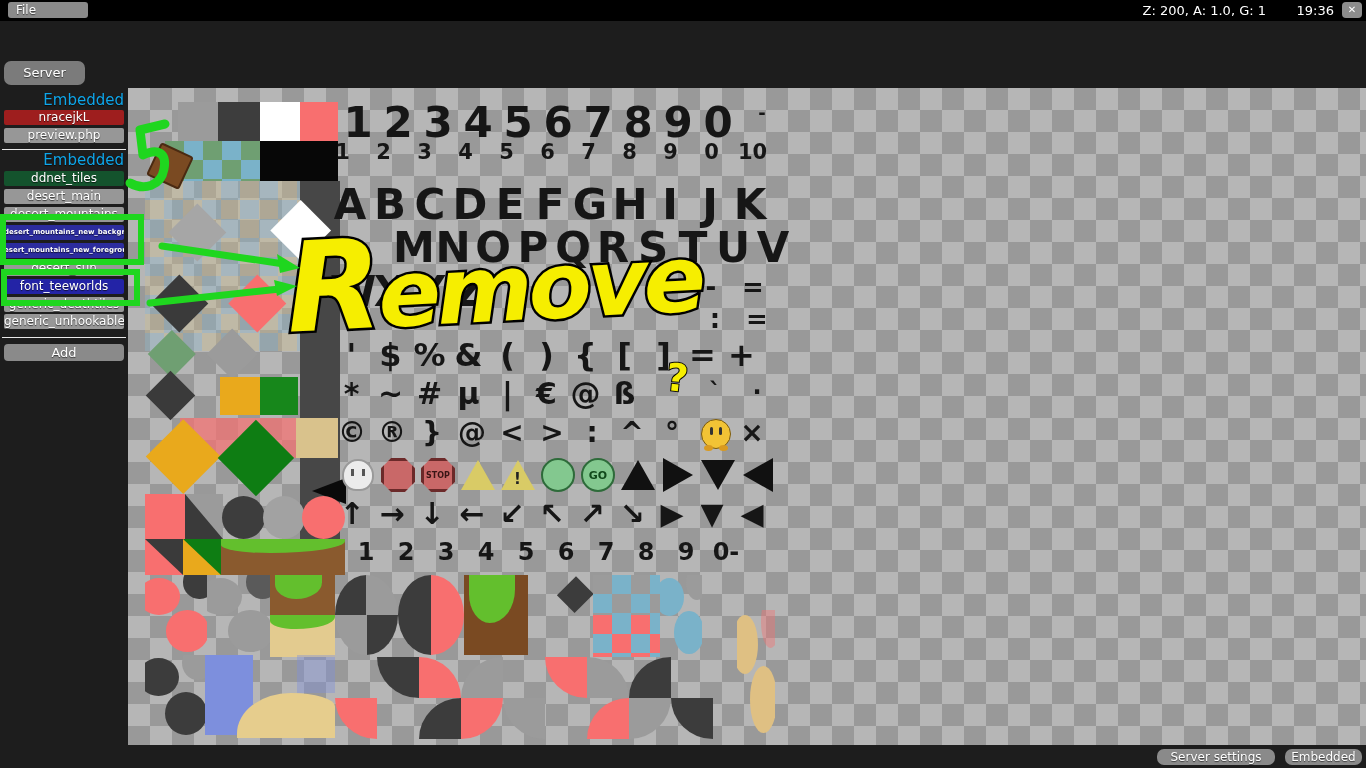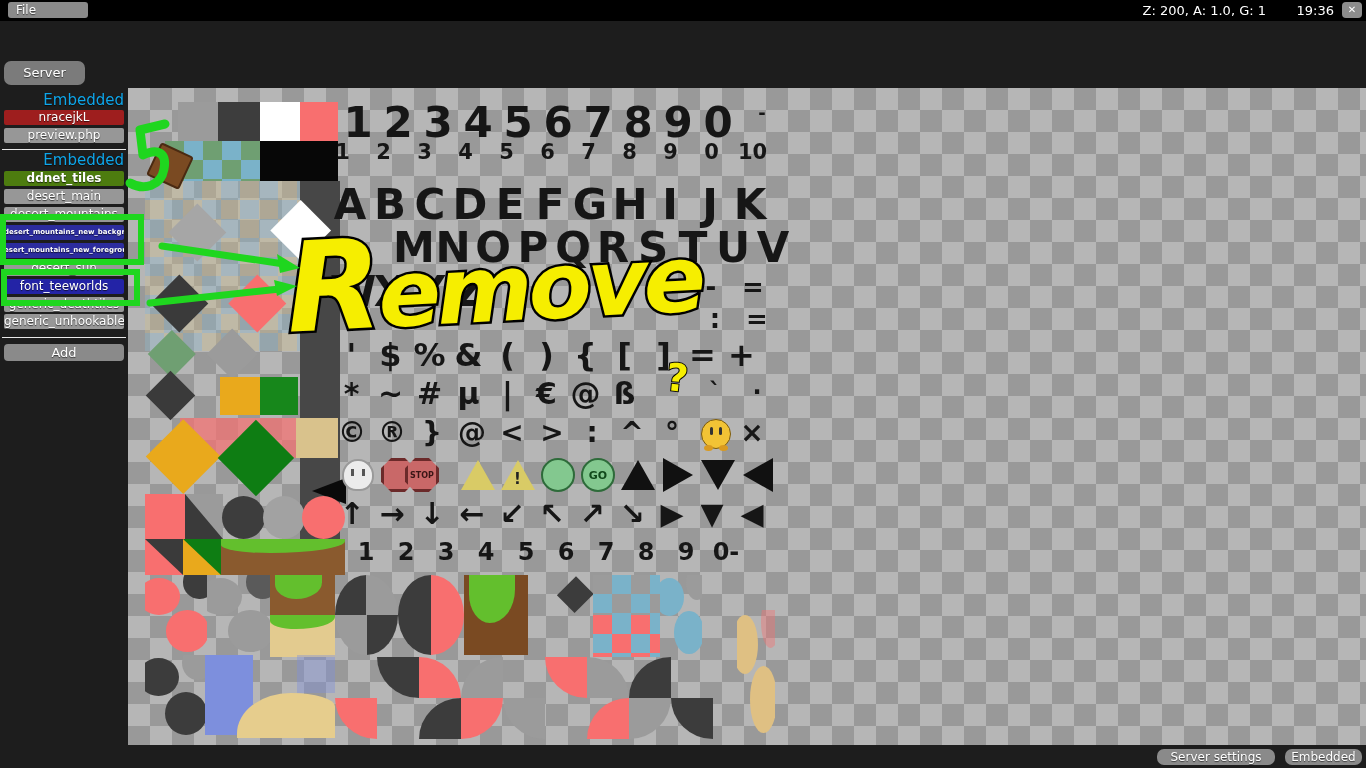--- a/index.html
+++ b/index.html
@@ -315,21 +315,21 @@
     </div>
     <div class="icon-cell" style="position: absolute; left: 210px; top: 367px; width: 40px; height: 40px;">
       <div style="position: relative; display: flex; align-items: center; justify-content: center; width: 27.2px; height: 28.9px; background: rgb(236, 236, 236); border: 2px solid rgb(154, 154, 154); border-radius: 50% 50% 45% 45%;">
         <i style="position:absolute;left:26%;top:30%;width:3px;height:7px;background:#555;"></i>
         <i style="position:absolute;right:26%;top:30%;width:3px;height:7px;background:#555;"></i>
       </div>
     </div>
     <div class="icon-cell" style="position: absolute; left: 250px; top: 367px; width: 40px; height: 40px;">
       <div style="position: relative; display: flex; align-items: center; justify-content: center; width: 34px; height: 34px; background: rgb(201, 104, 104); clip-path: polygon(30% 0px, 70% 0px, 100% 30%, 100% 70%, 70% 100%, 30% 100%, 0px 70%, 0px 30%); box-shadow: rgb(107, 42, 42) 0px 0px 0px 3px inset;"></div>
     </div>
-    <div class="icon-cell" style="position: absolute; left: 274px; top: 367px; width: 40px; height: 40px; text-align: center;">
+    <div class="icon-cell" style="position: absolute; left: 290px; top: 367px; width: 40px; height: 40px; text-align: center;">
       <div style="position: relative; display: flex; align-items: center; justify-content: center; width: 34px; height: 34px; background: rgb(201, 104, 104); clip-path: polygon(30% 0px, 70% 0px, 100% 30%, 100% 70%, 70% 100%, 30% 100%, 0px 70%, 0px 30%); box-shadow: rgb(107, 42, 42) 0px 0px 0px 3px inset;">
         <b style="font-size: 8px; color: rgb(58, 21, 21); letter-spacing: 0px;">STOP</b>
       </div>
     </div>
     <div class="icon-cell" style="position: absolute; left: 330px; top: 367px; width: 40px; height: 40px;">
       <div style="position: relative; display: flex; align-items: center; justify-content: center; width: 0px; height: 0px; border-left: 17px solid transparent; border-right: 17px solid transparent; border-bottom: 30.6px solid rgb(217, 203, 102);"></div>
     </div>
     <div class="icon-cell" style="position: absolute; left: 370px; top: 367px; width: 40px; height: 40px;">
       <div style="position: relative; display: flex; align-items: center; justify-content: center; width: 0px; height: 0px; border-left: 17px solid transparent; border-right: 17px solid transparent; border-bottom: 30.6px solid rgb(217, 203, 102);">
         <b style="position: absolute; left: -4px; top: 9.52px; font-size: 15px; color: rgb(34, 34, 34);">!</b>
@@ -368,21 +368,21 @@
 <div id="sidebar">
   <div id="images-tab">Server</div>
   <div class="side-header" style="top:70px;">Embedded</div>
   <div id="embedded-list">
       <div class="side-item" style="top: 89px; background: rgb(158, 30, 30);">nracejkL</div>
       <div class="side-item" style="top: 107px; background: rgb(151, 151, 151);">preview.php</div>
     </div>
   <div class="divider" style="top:128px;"></div>
   <div class="side-header" style="top:130px;">Embedded</div>
   <div id="external-list">
-      <div class="side-item" style="top: 150px; background: #4d7c0f; font-weight: bold;">ddnet_tiles</div>
+      <div class="side-item" style="top: 150px; background: #14532d;">ddnet_tiles</div>
       <div class="side-item" style="top: 168px; background: rgb(151, 151, 151);">desert_main</div>
       <div class="side-item" style="top: 186px; background: rgb(151, 151, 151);">desert_mountains</div>
       <div class="side-item small" style="top: 204px; background: rgb(44, 44, 158);">desert_mountains_new_background</div>
       <div class="side-item small" style="top: 222px; background: rgb(44, 44, 158);">esert_mountains_new_foreground</div>
       <div class="side-item" style="top: 240px; background: rgb(151, 151, 151);">desert_sun</div>
       <div class="side-item" style="top: 258px; background: rgb(35, 35, 166);">font_teeworlds</div>
       <div class="side-item" style="top: 276px; background: rgb(151, 151, 151);">generic_deathtiles</div>
       <div class="side-item" style="top: 293px; background: rgb(151, 151, 151);">generic_unhookable</div>
     </div>
   <div class="divider" style="top:316px;"></div>

